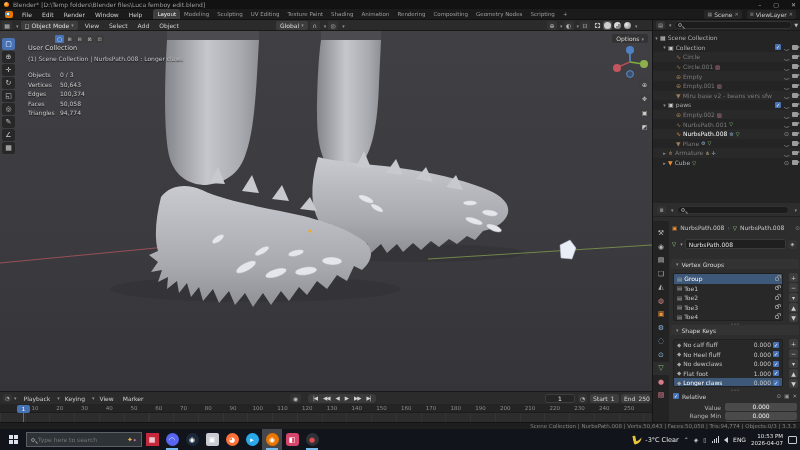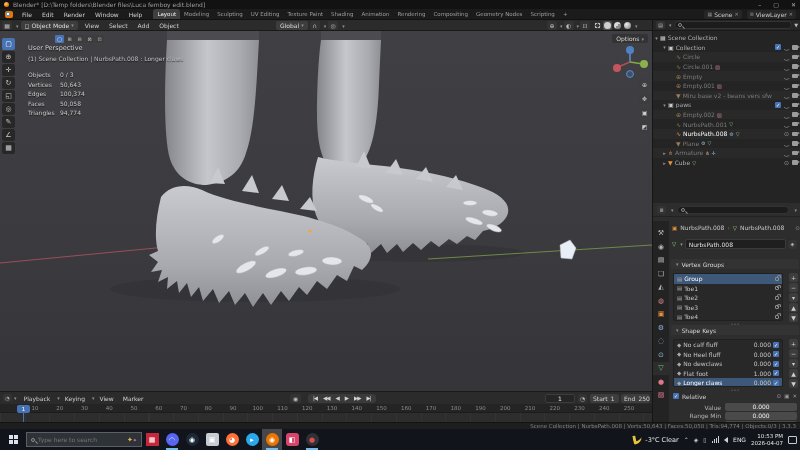--- a/index.html
+++ b/index.html
@@ -331,21 +331,21 @@
       </div>
     <div id="selmode-row" class="abs">
         <div class="selmode active">▢</div>
         <div class="selmode">⊞</div>
         <div class="selmode">⊟</div>
         <div class="selmode">⊠</div>
         <div class="selmode">⊡</div>
       </div>
 
     <div id="vp-info" class="abs">
-      <div class="line1">User Perspective</div>
+      <div class="line1">User Collection</div>
       <div class="line2">(1) Scene Collection | NurbsPath.008 : Longer claws</div>
       <div id="vp-stats">
           <div class="stat-row">
             <span class="k">Objects</span>
             <span class="v">0 / 3</span>
           </div>
           <div class="stat-row">
             <span class="k">Vertices</span>
             <span class="v">50,643</span>
           </div>

